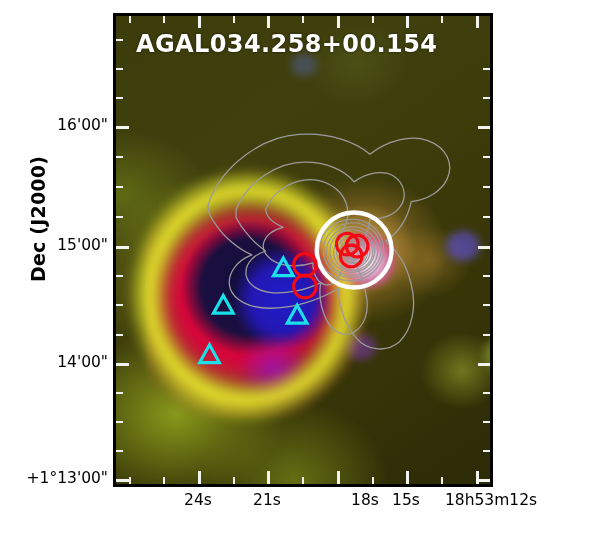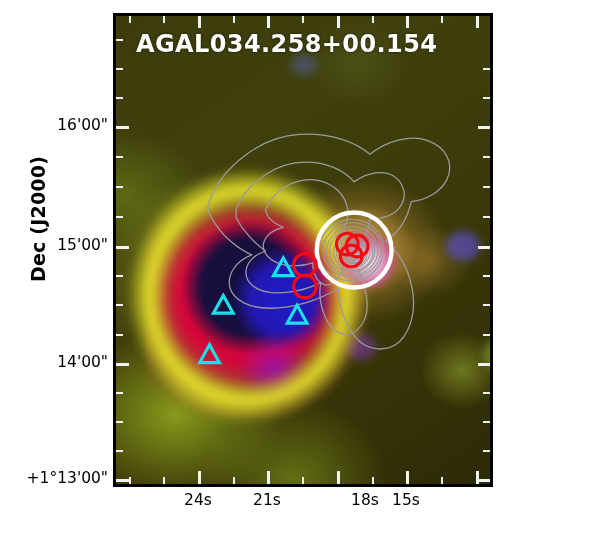--- a/index.html
+++ b/index.html
@@ -112,20 +112,21 @@
 
   <div class="ytick-lbl" style="top:116px;right:499px;">16'00"</div>
   <div class="ytick-lbl" style="top:236px;right:499px;">15'00"</div>
   <div class="ytick-lbl" style="top:353px;right:499px;">14'00"</div>
   <div class="ytick-lbl" style="top:469px;right:499px;">+1°13'00"</div>
 
   <div class="xtick-lbl" style="left:198px;">24s</div>
   <div class="xtick-lbl" style="left:267px;">21s</div>
   <div class="xtick-lbl" style="left:337px;margin-left:28px;">18s</div>
   <div class="xtick-lbl" style="left:406px;">15s</div>
+  <div class="xtick-lbl" style="left:491px;">18h53m12s</div>
 
   <div id="plot">
 
     <div id="sky">
       <div class="lay bgA"></div>
       <div class="lay bgB"></div>
 
       <div class="blob" style="left:175px;top:38px;width:26px;height:22px;background:rgba(80,95,150,.55);"></div>
       <div class="blob" style="left:330px;top:215px;width:34px;height:30px;background:rgba(95,80,215,.65);"></div>
       <div class="blob" style="left:368px;top:320px;width:40px;height:36px;background:rgba(150,165,55,.6);"></div>

